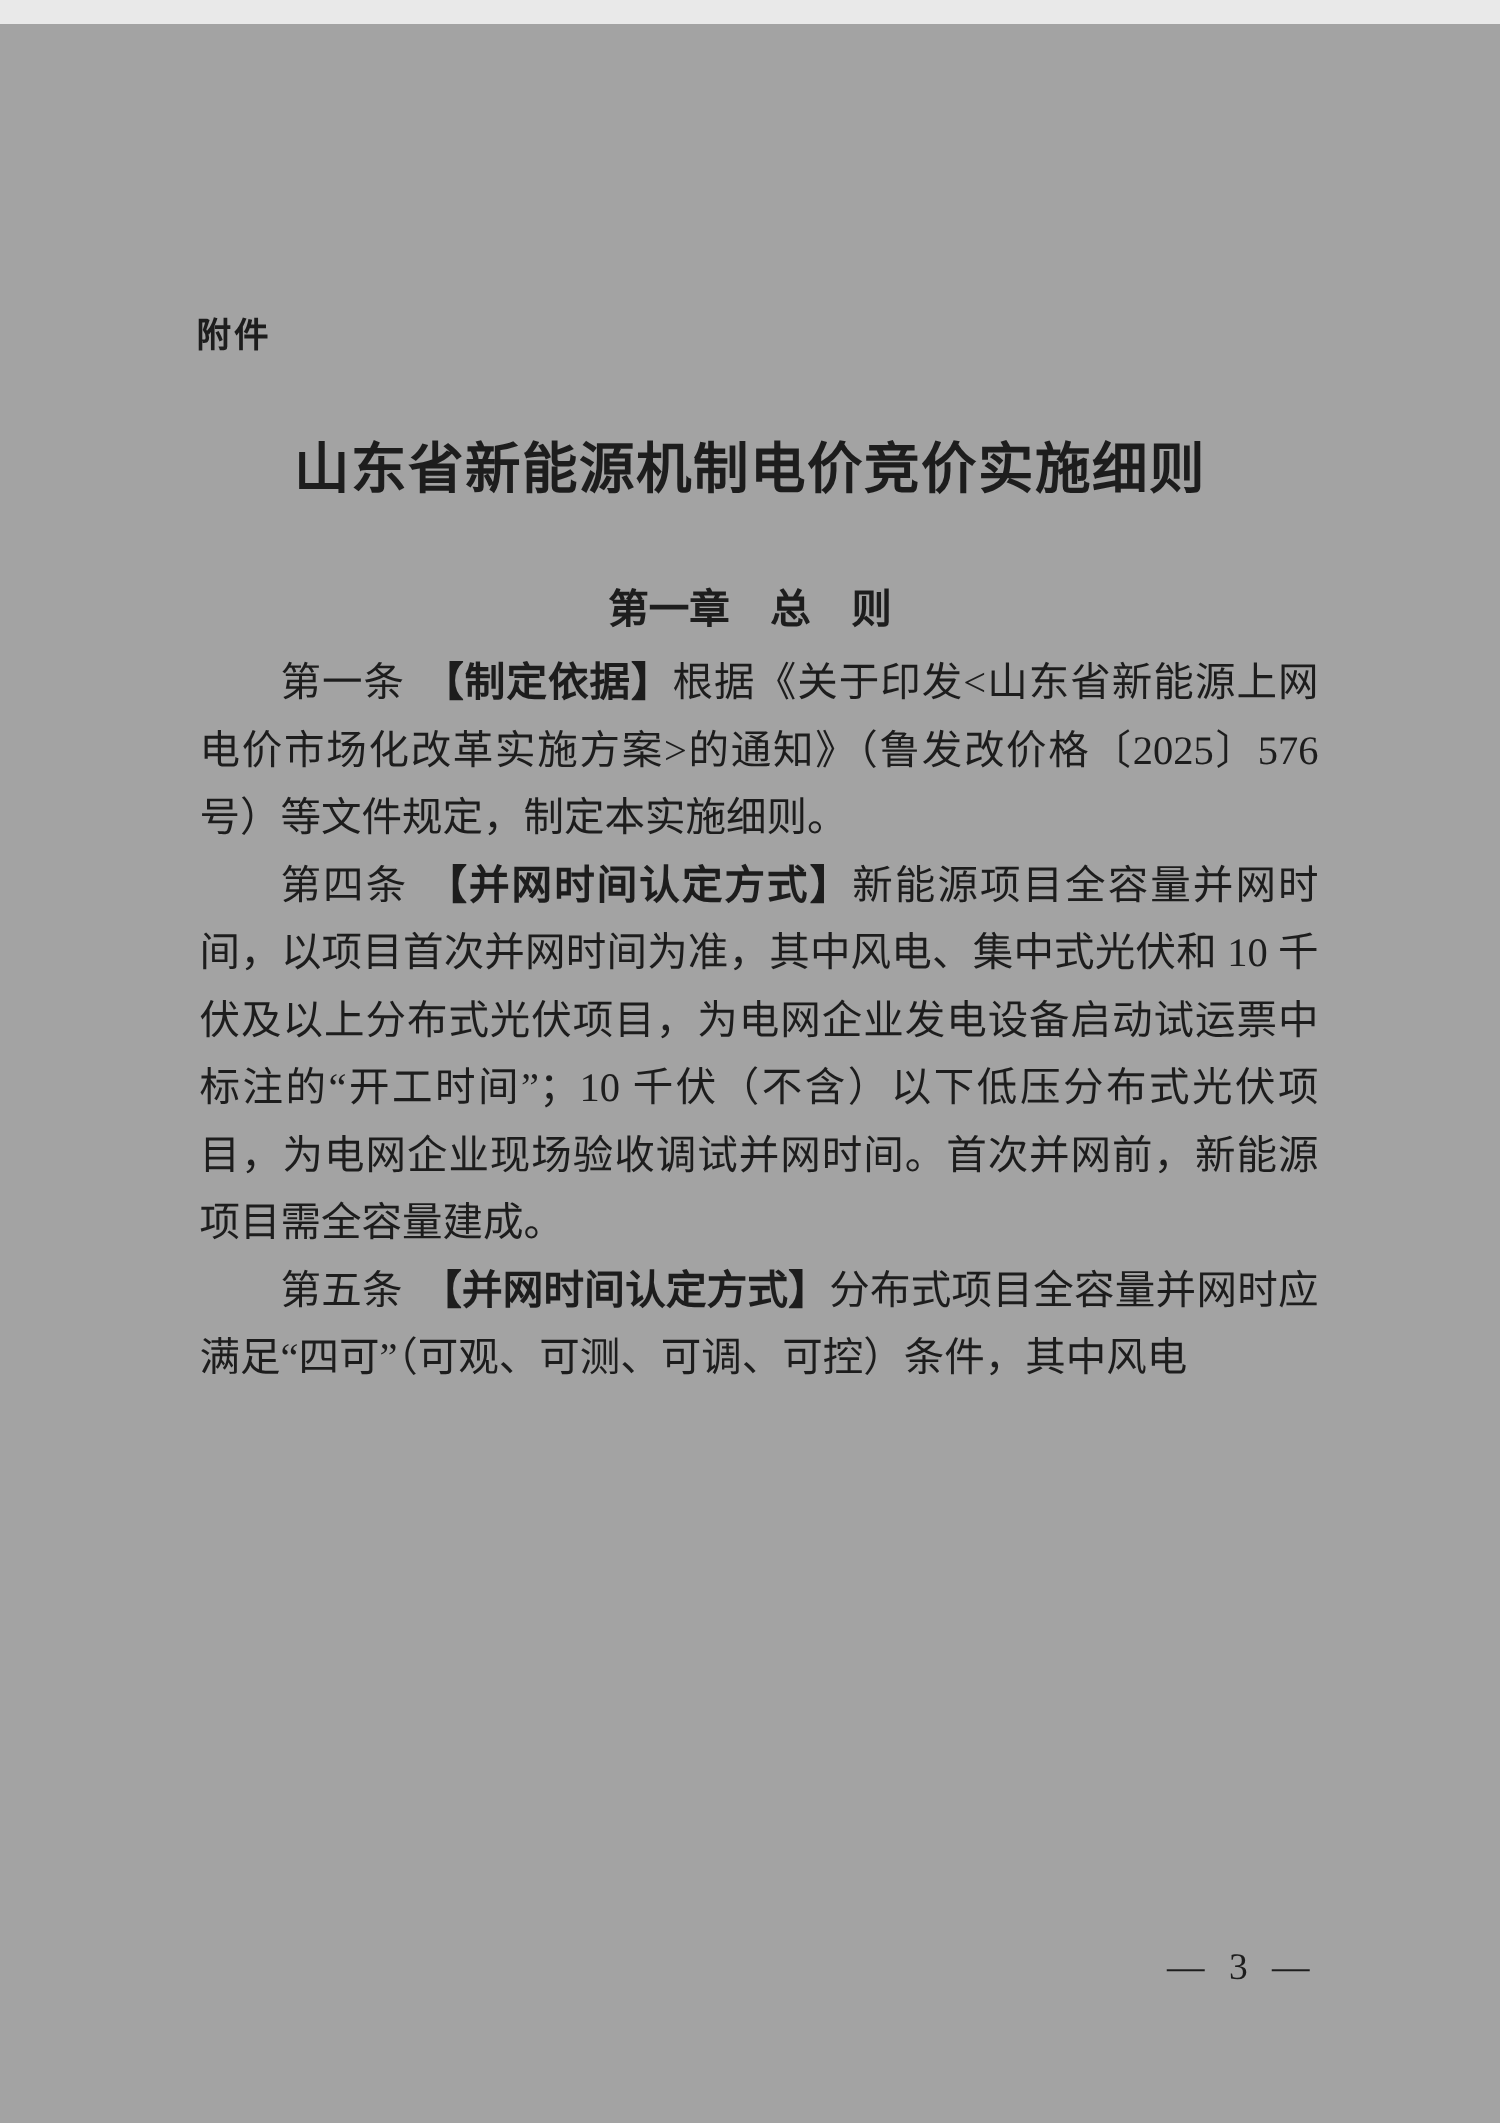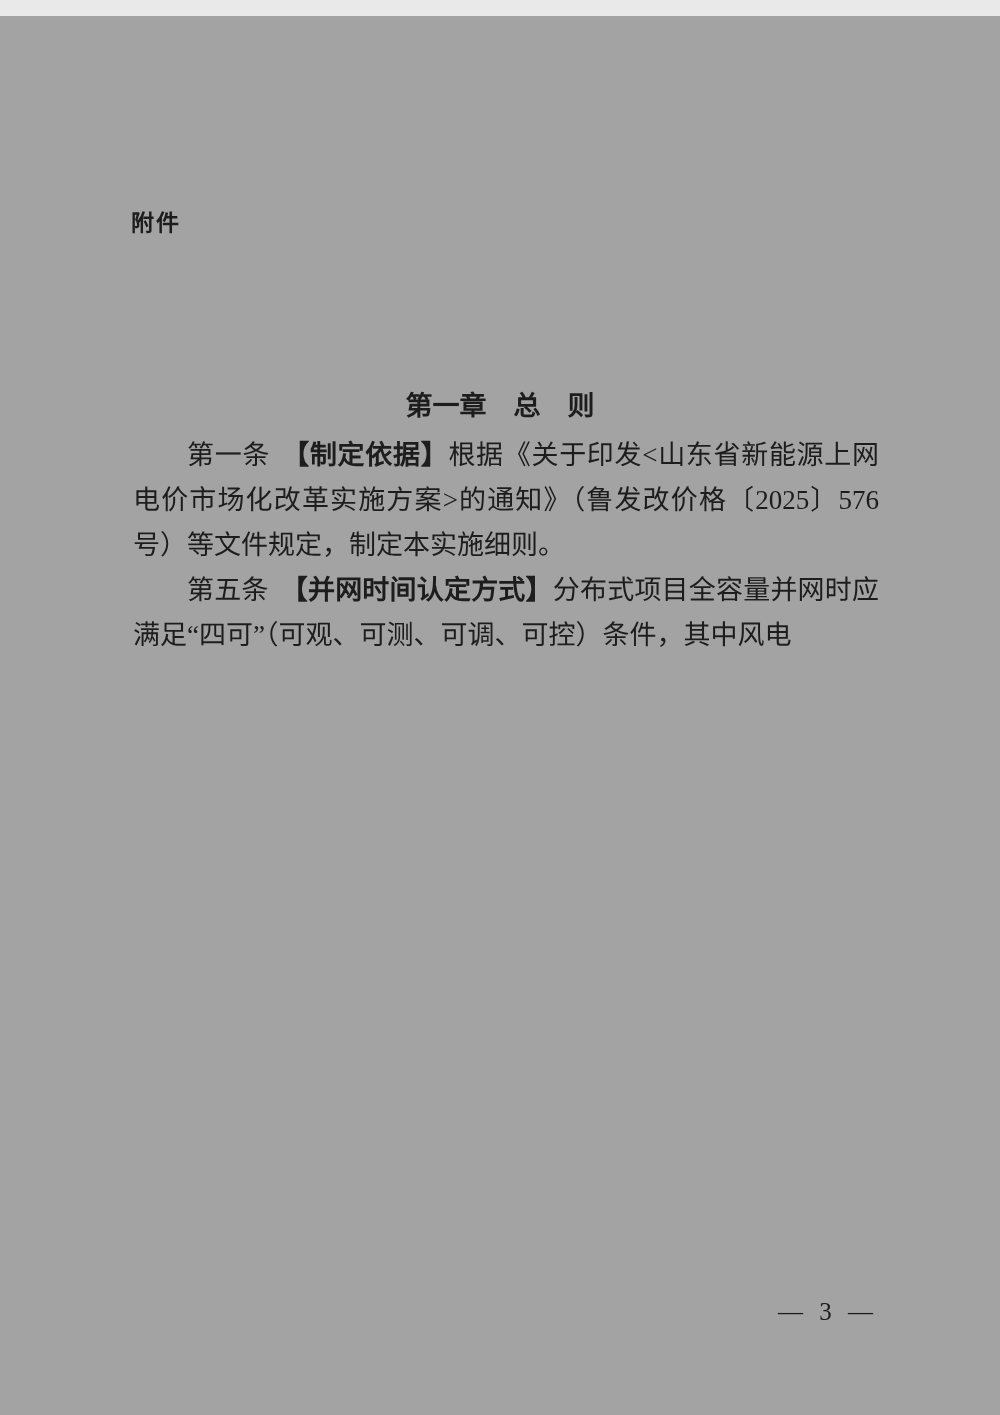--- a/index.html
+++ b/index.html
@@ -83,22 +83,24 @@
     letter-spacing: 5px;
     white-space: nowrap;
   }
 </style>
 </head>
 <body>
 
 <div class="page">
   <div class="attachment">附件</div>
 
+  <h1 class="title">山东省新能源机制电价竞价实施细则</h1>
 
   <h2 class="chapter">第一章　总　则</h2>
 
   <div class="doc-body">
       <p class="para"><span class="art-no">第一条</span><span class="art-label">【制定依据】</span><span>根据《关于印发&lt;山东省新能源上网电价市场化改革实施方案&gt;的通知》（鲁发改价格〔2025〕576 号）等文件规定，制定本实施细则。</span></p>
+      <p class="para"><span class="art-no">第四条</span><span class="art-label">【并网时间认定方式】</span><span>新能源项目全容量并网时间，以项目首次并网时间为准，其中风电、集中式光伏和 10 千伏及以上分布式光伏项目，为电网企业发电设备启动试运票中标注的“开工时间”；10 千伏（不含）以下低压分布式光伏项目，为电网企业现场验收调试并网时间。首次并网前，新能源项目需全容量建成。</span></p>
       <p class="para"><span class="art-no">第五条</span><span class="art-label">【并网时间认定方式】</span><span>分布式项目全容量并网时应满足“四可”（可观、可测、可调、可控）条件，其中风电</span></p>
     </div>
 
   <div class="pagenum">— 3 —</div>
 </div>
 
 </body></html>

